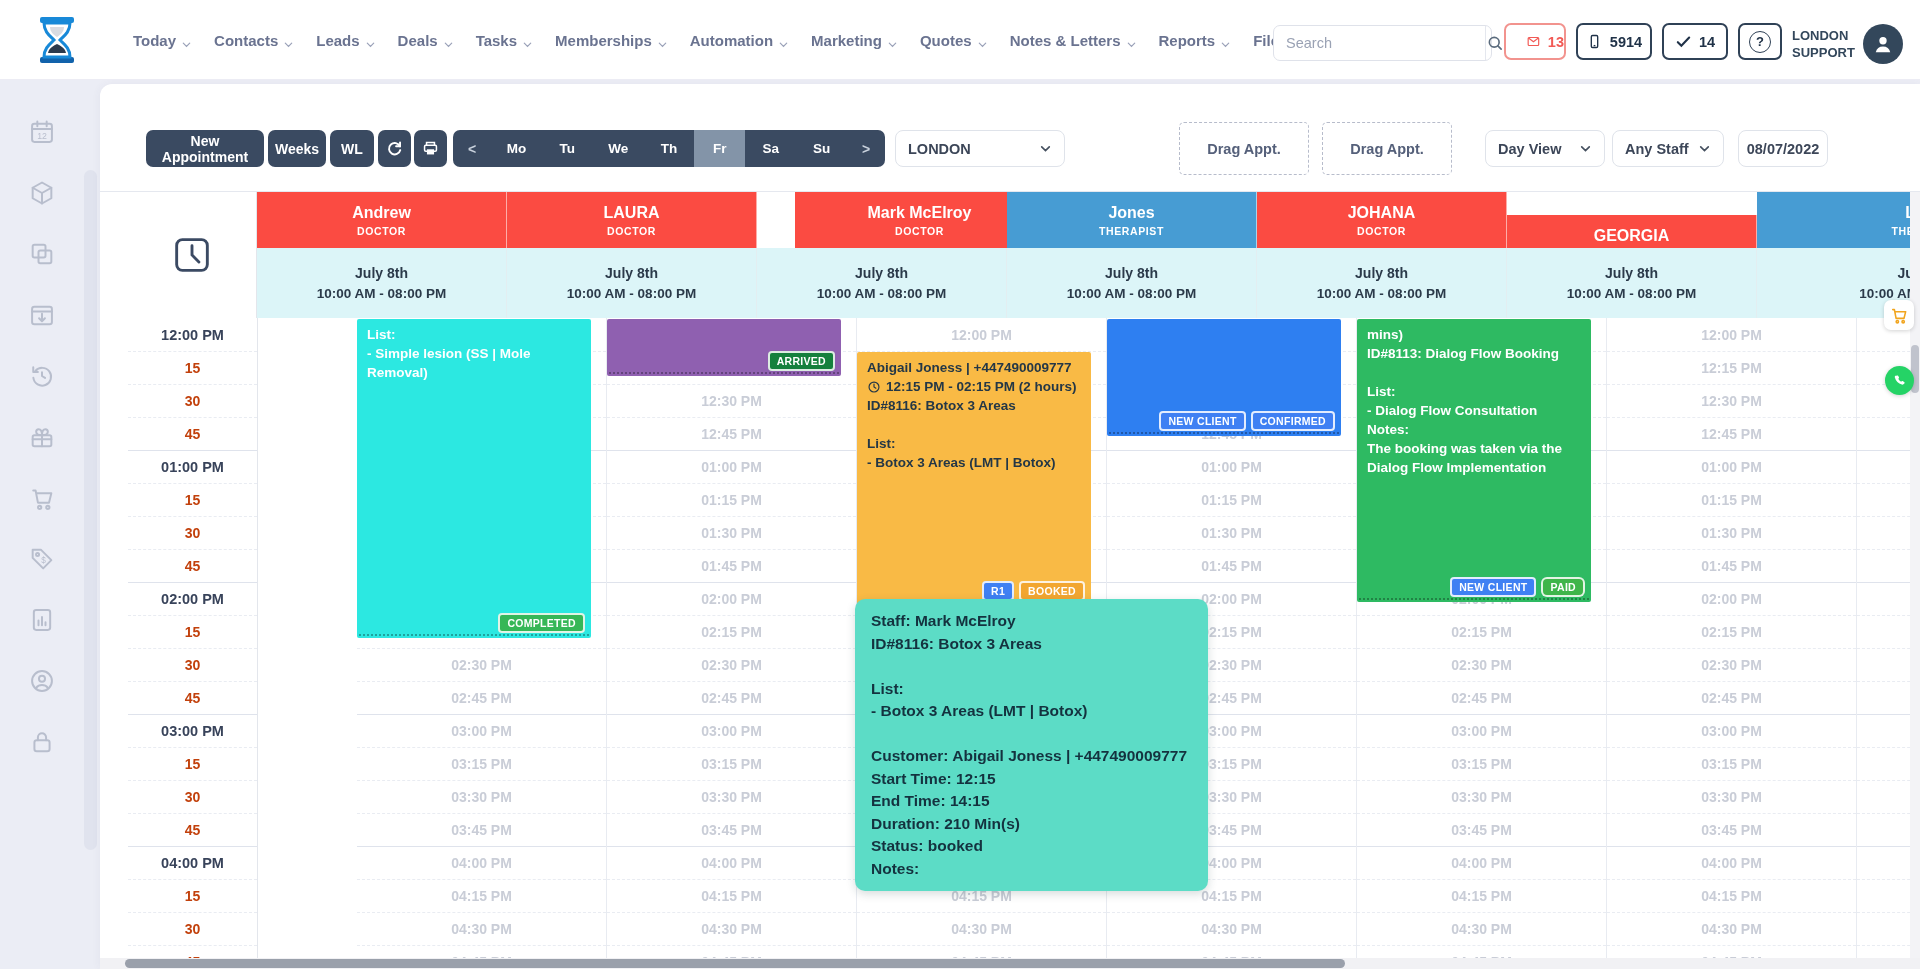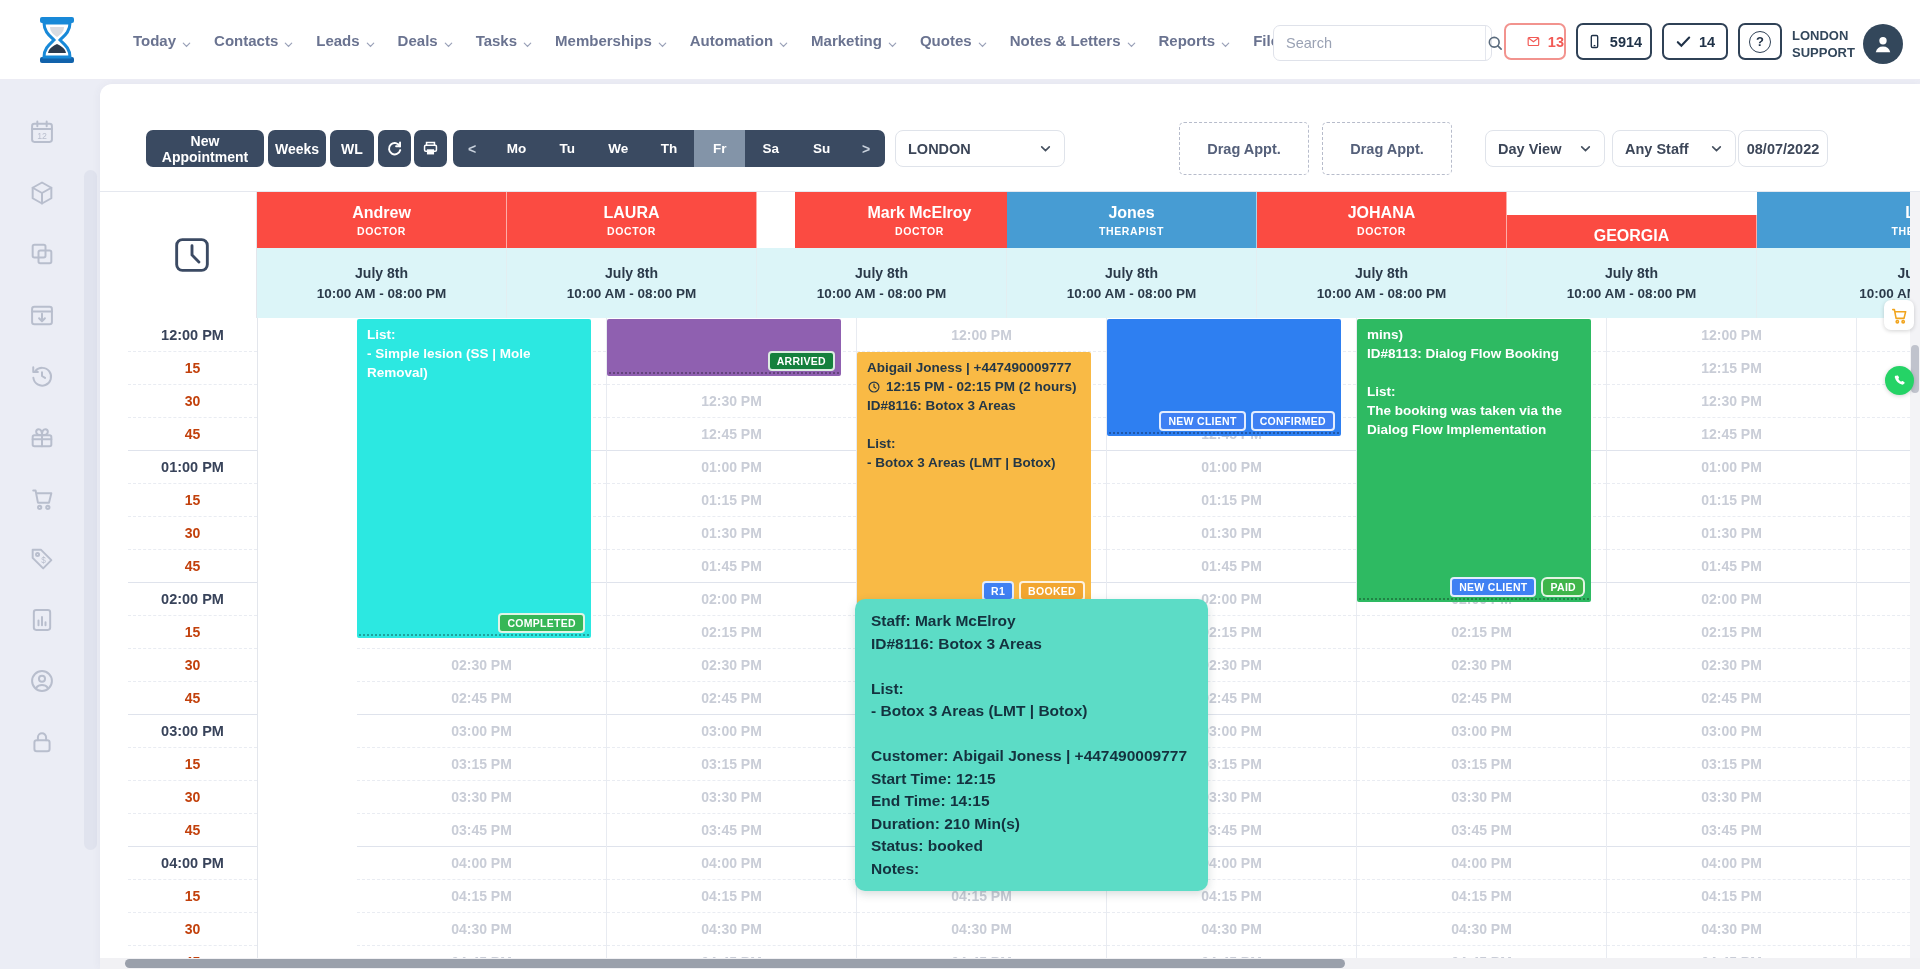--- a/index.html
+++ b/index.html
@@ -329,21 +329,21 @@
     </div>
   <div class="dragbox" style="left:1322px;">
       <span>Drag Appt.</span>
     </div>
   <div class="selbox" style="left:1485px;width:120px;">
     <span>Day View</span>
     <svg class="chev" viewBox="0 0 24 24" fill="none" stroke="currentColor" stroke-width="3" stroke-linecap="round">
         <path d="M5 9l7 7 7-7"></path>
       </svg>
   </div>
-  <div class="selbox" style="left:1612px;width:124px;">
+  <div class="selbox" style="left:1612px;width:112px;">
     <span>Any Staff</span>
     <svg class="chev" viewBox="0 0 24 24" fill="none" stroke="currentColor" stroke-width="3" stroke-linecap="round">
         <path d="M5 9l7 7 7-7"></path>
       </svg>
   </div>
   <div class="selbox" style="left:1738px;width:90px;justify-content:center;">
     <span>08/07/2022</span>
   </div>
 
   <div class="cal-hairline"></div>
@@ -844,20 +844,23 @@
               <span>mins)</span>
             </div>
             <div class="ln">
               <span>ID#8113: Dialog Flow Booking</span>
             </div>
             <div class="ln">
               <span>&nbsp;</span>
             </div>
             <div class="ln">
               <span>List:</span>
+            </div>
+            <div class="ln">
+              <span>- Dialog Flow Consultation Notes:</span>
             </div>
             <div class="ln">
               <span>The booking was taken via the</span>
             </div>
             <div class="ln">
               <span>Dialog Flow Implementation</span>
             </div>
             <div class="badges">
               <div class="badge" style="background: rgb(63, 128, 243);">NEW CLIENT</div>
               <div class="badge" style="background: rgb(63, 181, 74); border-radius: 6px;">PAID</div>

